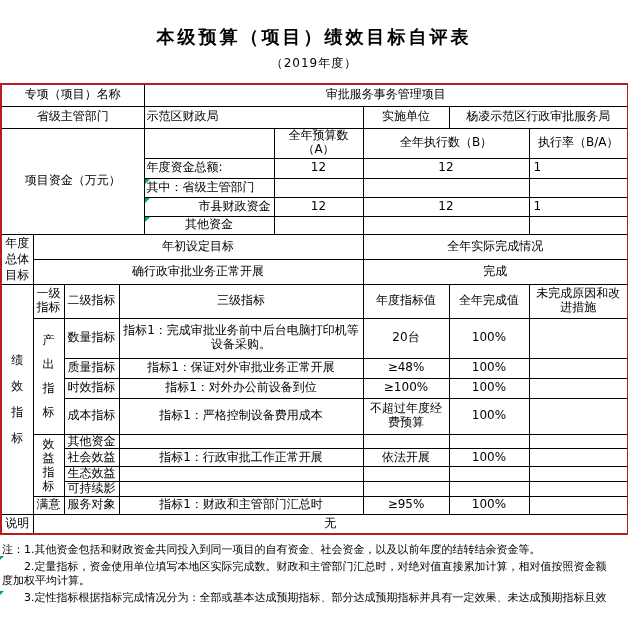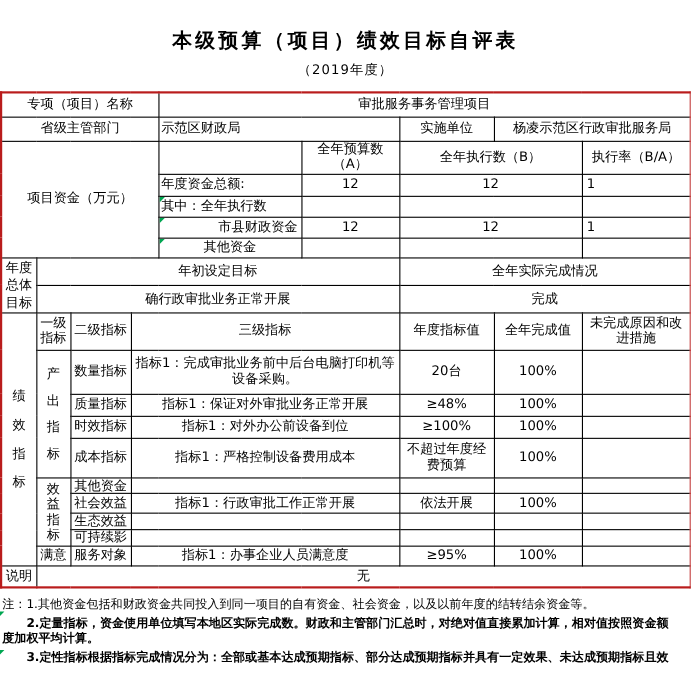--- a/index.html
+++ b/index.html
@@ -41,21 +41,21 @@
     border-top:5px solid #00A651; border-right:5px solid transparent;
   }
   .vt { display:inline-block; width:14px; word-break:break-all; text-align:center; }
   .vt-tall  { line-height:26px; }
   .vt-mid   { line-height:24px; }
   .vt-tight { line-height:14px; }
   .v2 { display:inline-block; width:30px; word-break:break-all; text-align:center; line-height:16px; }
 
   .notes { margin-top:8px; padding-left:2px; padding-right:18px; font-size:11px; line-height:14px; }
   .notes p { margin:3px 0; }
-  .notes p.ind { text-indent:22px;font-weight:bold; }
+  .notes p.ind { text-indent:22px; }
   .margin-tri {
     position:absolute; left:0; width:0; height:0;
     border-top:4px solid #00A651; border-right:4px solid transparent;
   }
 </style>
 </head>
 <body>
 
 <div class="page">
 
@@ -97,21 +97,21 @@
     </tr>
 
     <tr class="r20">
       <td class="al">年度资金总额:</td>
       <td>12</td>
       <td colspan="2">12</td>
       <td class="rate">1</td>
     </tr>
 
     <tr class="r19">
-      <td class="al rel"><span class="tri"></span><span>其中：全年执行数</span></td>
+      <td class="al rel"><span class="tri"></span><span>其中：省级主管部门</span></td>
       <td></td>
       <td colspan="2"></td>
       <td class="rate"></td>
     </tr>
 
     <tr class="r19">
       <td class="ar rel"><span class="tri"></span><span>市县财政资金</span></td>
       <td>12</td>
       <td colspan="2">12</td>
       <td class="rate">1</td>
@@ -207,21 +207,21 @@
       <td>可持续影</td>
       <td colspan="3"></td>
       <td></td>
       <td></td>
       <td></td>
     </tr>
 
     <tr class="r18">
       <td class="pad0">满意</td>
       <td>服务对象</td>
-      <td colspan="3">指标1：办事企业人员满意度</td>
+      <td colspan="3">指标1：财政和主管部门汇总时</td>
       <td>≥95%</td>
       <td>100%</td>
       <td></td>
     </tr>
 
     <tr class="r20">
       <td class="pad0">说明</td>
       <td colspan="8">无</td>
     </tr>
   </tbody>

